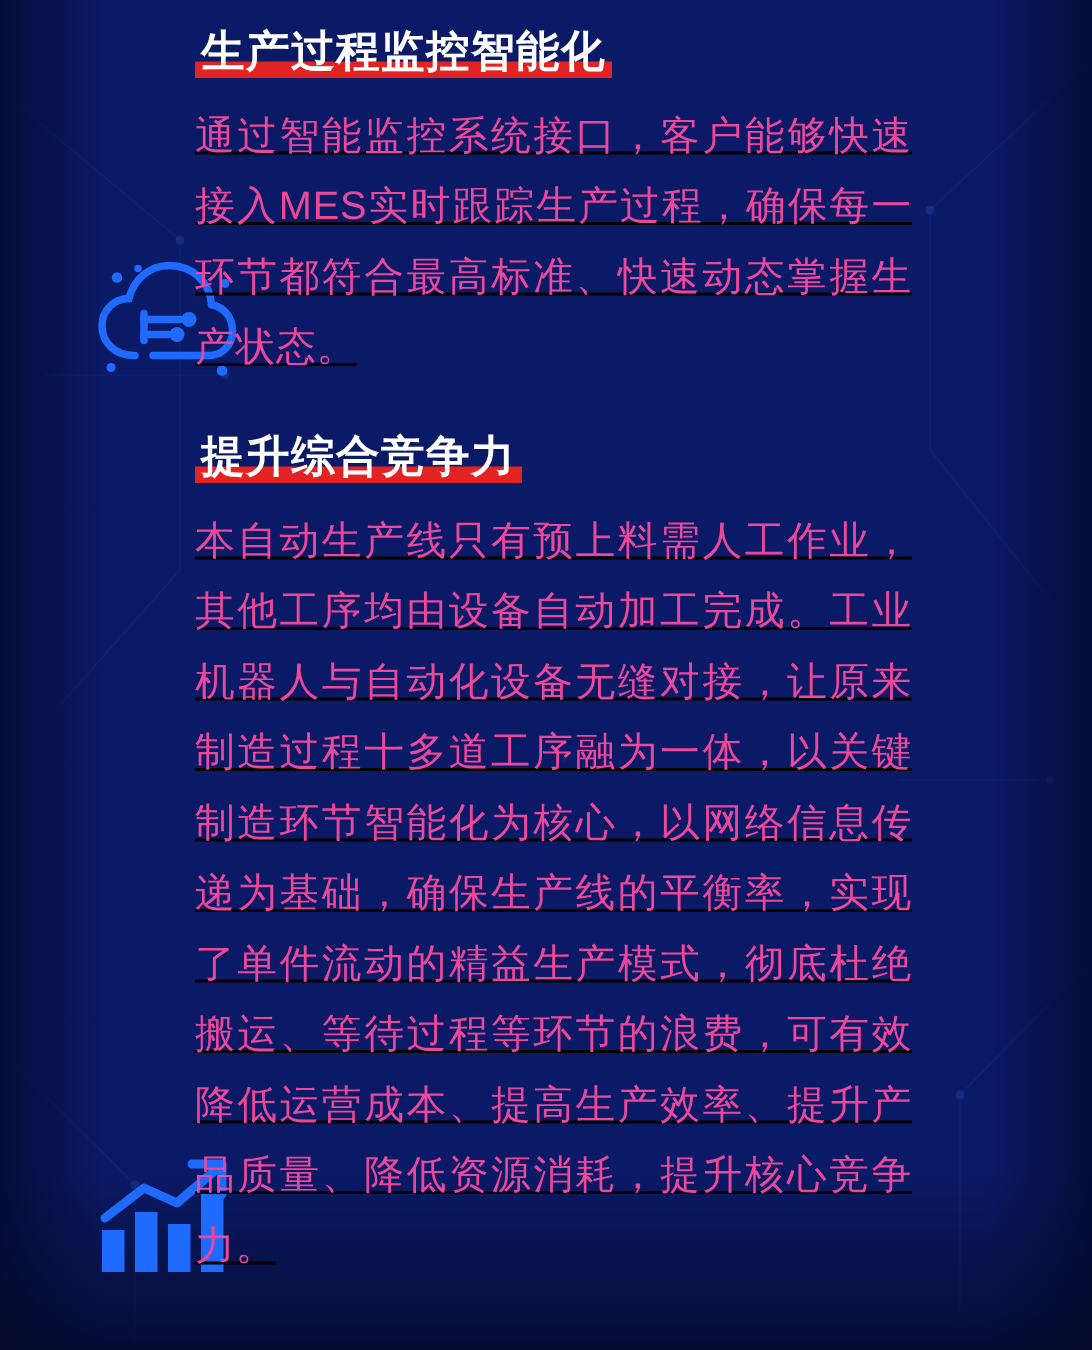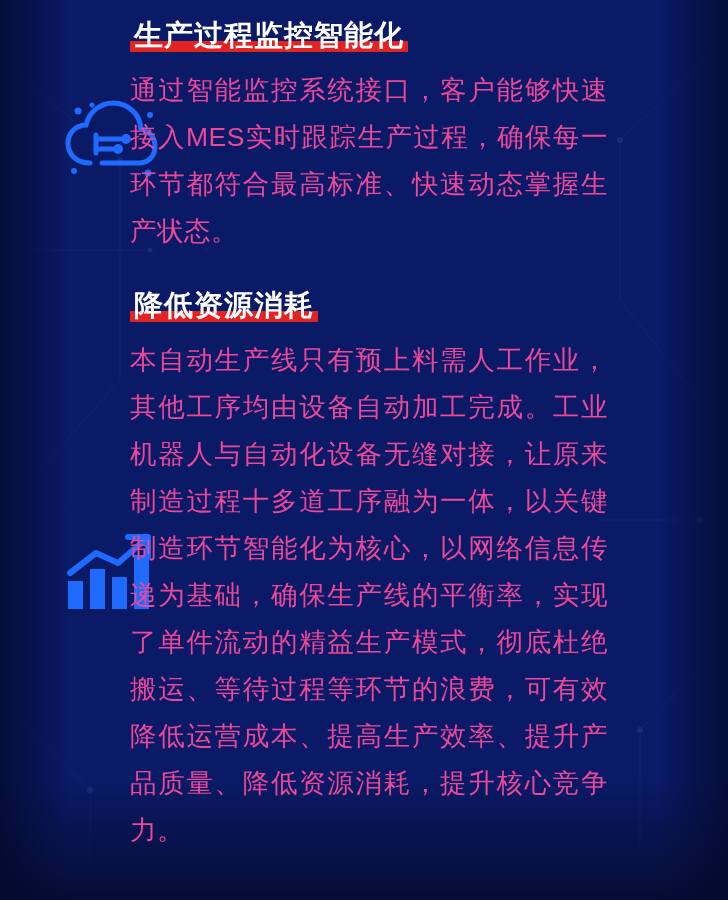--- a/index.html
+++ b/index.html
@@ -51,21 +51,22 @@
     width: 728px;
     height: 900px;
     padding: 0;
   }
 
   .section {
     position: absolute;
     left: 0;
     width: 624px;
     display: flex;
-    align-items: center;
+    align-items: flex-end;
+    text-decoration: underline;
   }
   #section-0 { top: 18px; }
   #section-1 { top: 288px; }
 
   .icon-wrap {
     width: 130px;
     min-width: 130px;
     padding-left: 62px;
     padding-top: 6px;
   }
@@ -172,19 +173,19 @@
         <rect x="28" y="36" width="15" height="40" fill="#1f6bff"></rect>
         <rect x="50" y="44" width="15" height="32" fill="#1f6bff"></rect>
         <rect x="72" y="22" width="15" height="54" fill="#1f6bff"></rect>
         <path d="M8 40 L34 20 L56 30 L84 6" stroke="#1f6bff" stroke-width="6" fill="none" stroke-linecap="round" stroke-linejoin="round"></path>
         <path d="M66 4 L86 4 L86 24" stroke="#1f6bff" stroke-width="6" fill="none" stroke-linecap="round" stroke-linejoin="round"></path>
       </svg>
     </div>
     <div class="sec-body">
       <div class="heading-row">
         <div class="heading-underline"></div>
-        <div class="heading-text">降低资源消耗</div>
+        <div class="heading-text">提升综合竞争力</div>
       </div>
       <div class="body-text">本自动生产线只有预上料需人工作业，其他工序均由设备自动加工完成。工业机器人与自动化设备无缝对接，让原来制造过程十多道工序融为一体，以关键制造环节智能化为核心，以网络信息传递为基础，确保生产线的平衡率，实现了单件流动的精益生产模式，彻底杜绝搬运、等待过程等环节的浪费，可有效降低运营成本、提高生产效率、提升产品质量、降低资源消耗，提升核心竞争力。</div>
     </div>
   </div>
 
 </div>
 
 </body></html>

